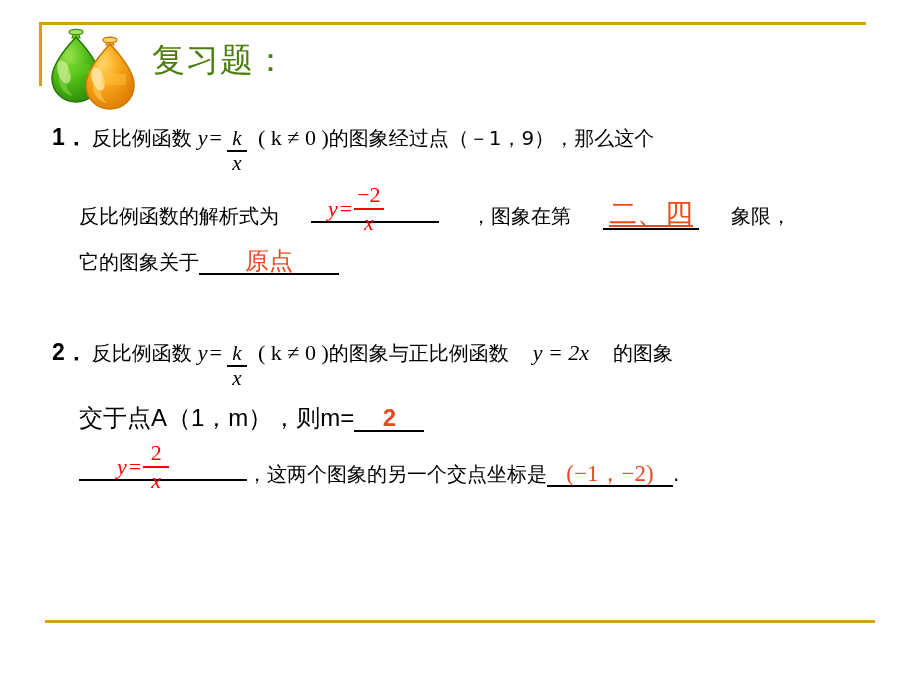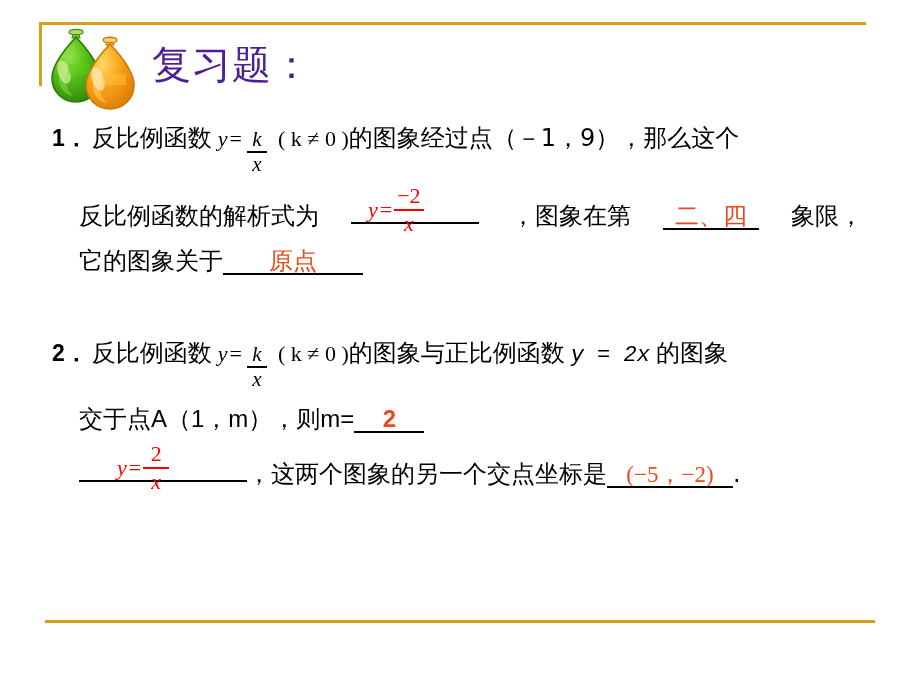--- a/index.html
+++ b/index.html
@@ -56,23 +56,23 @@
     width: 96px;
     height: 84px;
   }
 
   
   .title {
     position: absolute;
     left: 152px;
     top: 38px;
     font-family: "DejaVu Serif", "Liberation Serif", serif;
-    font-size: 39px;
+    font-size: 33px;
     font-weight: 400;
-    color: #4c1d95;
+    color: #4d7c0f;
     letter-spacing: 1px;
     white-space: nowrap;
   }
 
   
   .q {
     position: absolute;
     color: #000000;
     font-size: 24px;
     line-height: 1.0;
@@ -90,21 +90,21 @@
   #q2 .line { margin-bottom: 17px; }
 
   .num {
     font-family: "Liberation Sans", sans-serif;
     font-weight: bold;
     font-size: 23px;
     margin-right: 4px;
   }
   .han {
     font-family: "DejaVu Sans", "Liberation Sans", sans-serif;
-    font-size: 24px;
+    font-size: 20px;
     font-weight: 400;
     text-align: right;
   }
   .han-b {
     font-family: "Liberation Sans", sans-serif;
     font-weight: bold;
     font-size: 23px;
   }
   .indent { padding-left: 27px; }
 
@@ -269,21 +269,21 @@
             <span style="display:inline-flex; flex-direction:column; align-items:center; line-height:1;">
               <span class="numer" style="font-style:normal;">−2</span>
               <span class="bar"></span>
               <span class="denom" style="font-style:italic;">x</span>
             </span>
           </span>
         </span>
       </span>
       <span class="han">，图象在第</span>
       <span class="blank" style="width:96px;">
-        <span class="ans-orange" style="font-size:24px;">二、四</span>
+        <span class="ans-orange" style="font-size:28px;text-decoration:underline;">二、四</span>
       </span>
       <span class="han">象限，</span>
     </div>
 
     <div class="line indent">
       <span class="han">它的图象关于</span>
       <span class="blank" style="width:140px;">
         <span class="ans-orange" style="font-size:24px;text-align:center;">原点</span>
       </span>
     </div>
@@ -296,21 +296,21 @@
       <span class="han">反比例函数</span>
       <span class="mi" style="margin-left:6px;">y</span>
       <span class="mop">=</span>
       <span class="frac">
         <span class="numer">k</span>
         <span class="bar"></span>
         <span class="denom">x</span>
       </span>
       <span class="mn" style="margin-left:8px;">( k ≠ 0 )</span>
       <span class="han">的图象与正比例函数</span>
-      <span class="mi" style="margin:0 6px; font-style:italic;font-family:Liberation Mono, monospace;">y = 2x</span>
+      <span class="mi" style="margin:0 24px; font-style:italic;">y = 2x</span>
       <span class="han">的图象</span>
     </div>
 
     <div class="line indent">
       <span class="han-b" style="font-size:24px; font-weight:normal;">交于点A（1，m），则m=</span>
       <span class="blank" style="width:70px;">
         <span class="ans-orange-b" style="font-size:24px;">2</span>
       </span>
     </div>
 
@@ -323,19 +323,19 @@
             <span style="display:inline-flex; flex-direction:column; align-items:center; line-height:1;">
               <span class="numer" style="font-style:normal;">2</span>
               <span class="bar"></span>
               <span class="denom" style="font-style:italic;">x</span>
             </span>
           </span>
         </span>
       </span>
       <span class="han">，这两个图象的另一个交点坐标是</span>
       <span class="blank" style="width:126px;">
-        <span class="ans-orange-s" style="font-size:23px;">(−5，−2)</span>
+        <span class="ans-orange-s" style="font-size:23px;">(−1，−2)</span>
       </span>
       <span class="han">.</span>
     </div>
   </div>
 
 </div>
 
 </body></html>

